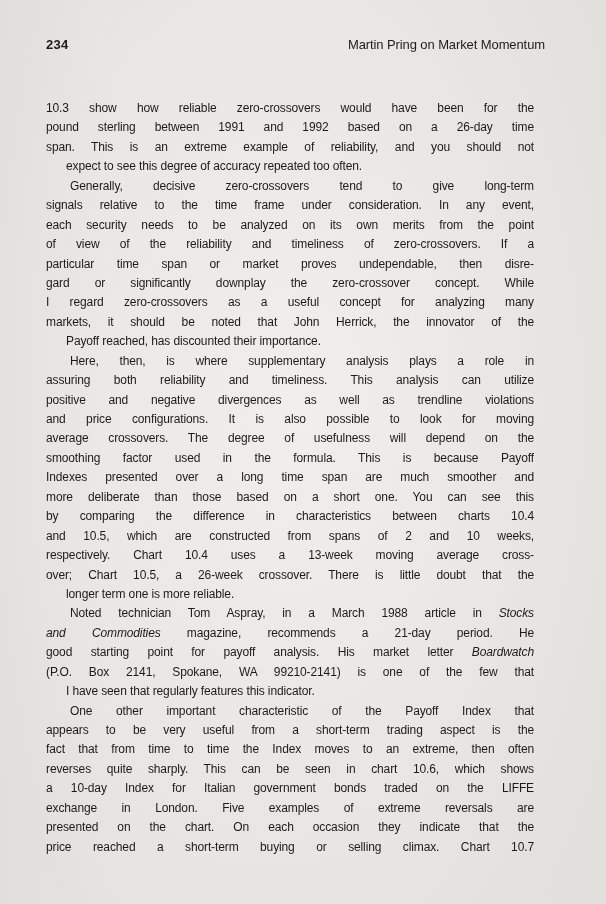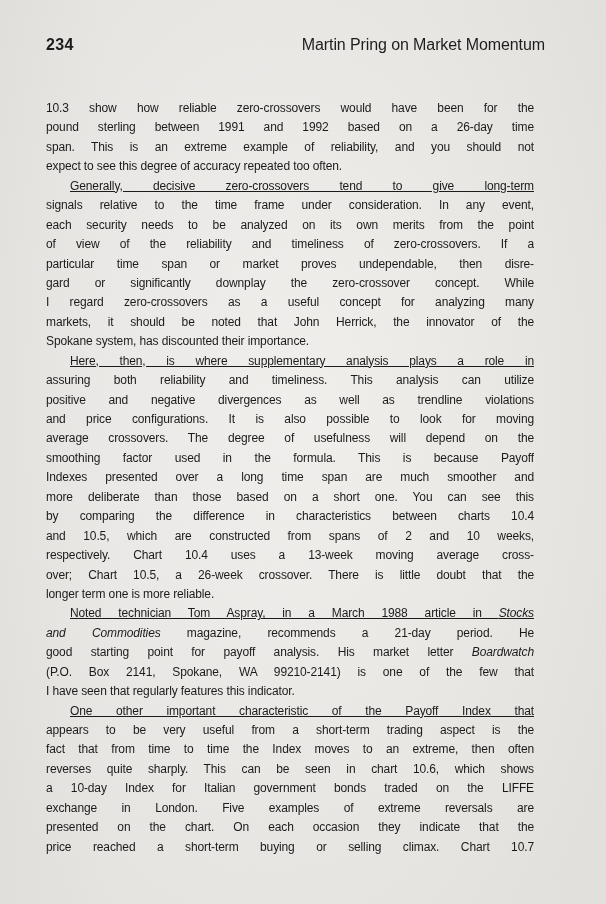--- a/index.html
+++ b/index.html
@@ -21,21 +21,21 @@
       linear-gradient(90deg, #e7e6e2 0%, #eceae7 18%, #eae9e5 70%, #e8e7e3 100%);
   }
   .running-head {
     position: absolute;
     left: 46px;
     right: 61px;
     top: 37px;
     display: flex;
     justify-content: space-between;
     align-items: baseline;
-    font-size: 16px;
+    font-size: 13px;
     line-height: 16px;
     color: #1d1d1d;
   }
   .page-number {
     font-weight: bold;
     letter-spacing: 0.3px;
   }
   .running-title {
     font-weight: normal;
     letter-spacing: -0.1px;
@@ -52,24 +52,24 @@
   .line {
     height: 19.45px;
     line-height: 19.45px;
     text-align: justify;
     text-align-last: justify;
     overflow: hidden;
     white-space: normal;
   }
   .line.last {
     text-align-last: left;
+    margin-left: 20px;
   }
   .line.indent {
     padding-left: 24px;
-    text-decoration: underline;
   }
   .it {
     font-style: italic;
   }
 </style>
 </head>
 <body>
 
 <div class="page">
   <div class="running-head">
@@ -82,21 +82,21 @@
       <div class="line"><span>span. This is an extreme example of reliability, and you should not</span></div>
       <div class="line last"><span>expect to see this degree of accuracy repeated too often.</span></div>
       <div class="line indent"><span>Generally, decisive zero-crossovers tend to give long-term</span></div>
       <div class="line"><span>signals relative to the time frame under consideration. In any event,</span></div>
       <div class="line"><span>each security needs to be analyzed on its own merits from the point</span></div>
       <div class="line"><span>of view of the reliability and timeliness of zero-crossovers. If a</span></div>
       <div class="line"><span>particular time span or market proves undependable, then disre-</span></div>
       <div class="line"><span>gard or significantly downplay the zero-crossover concept. While</span></div>
       <div class="line"><span>I regard zero-crossovers as a useful concept for analyzing many</span></div>
       <div class="line"><span>markets, it should be noted that John Herrick, the innovator of the</span></div>
-      <div class="line last"><span>Spokane system, has discounted their importance.</span></div>
+      <div class="line last"><span>Payoff reached, has discounted their importance.</span></div>
       <div class="line indent"><span>Here, then, is where supplementary analysis plays a role in</span></div>
       <div class="line"><span>assuring both reliability and timeliness. This analysis can utilize</span></div>
       <div class="line"><span>positive and negative divergences as well as trendline violations</span></div>
       <div class="line"><span>and price configurations. It is also possible to look for moving</span></div>
       <div class="line"><span>average crossovers. The degree of usefulness will depend on the</span></div>
       <div class="line"><span>smoothing factor used in the formula. This is because Payoff</span></div>
       <div class="line"><span>Indexes presented over a long time span are much smoother and</span></div>
       <div class="line"><span>more deliberate than those based on a short one. You can see this</span></div>
       <div class="line"><span>by comparing the difference in characteristics between charts 10.4</span></div>
       <div class="line"><span>and 10.5, which are constructed from spans of 2 and 10 weeks,</span></div>

